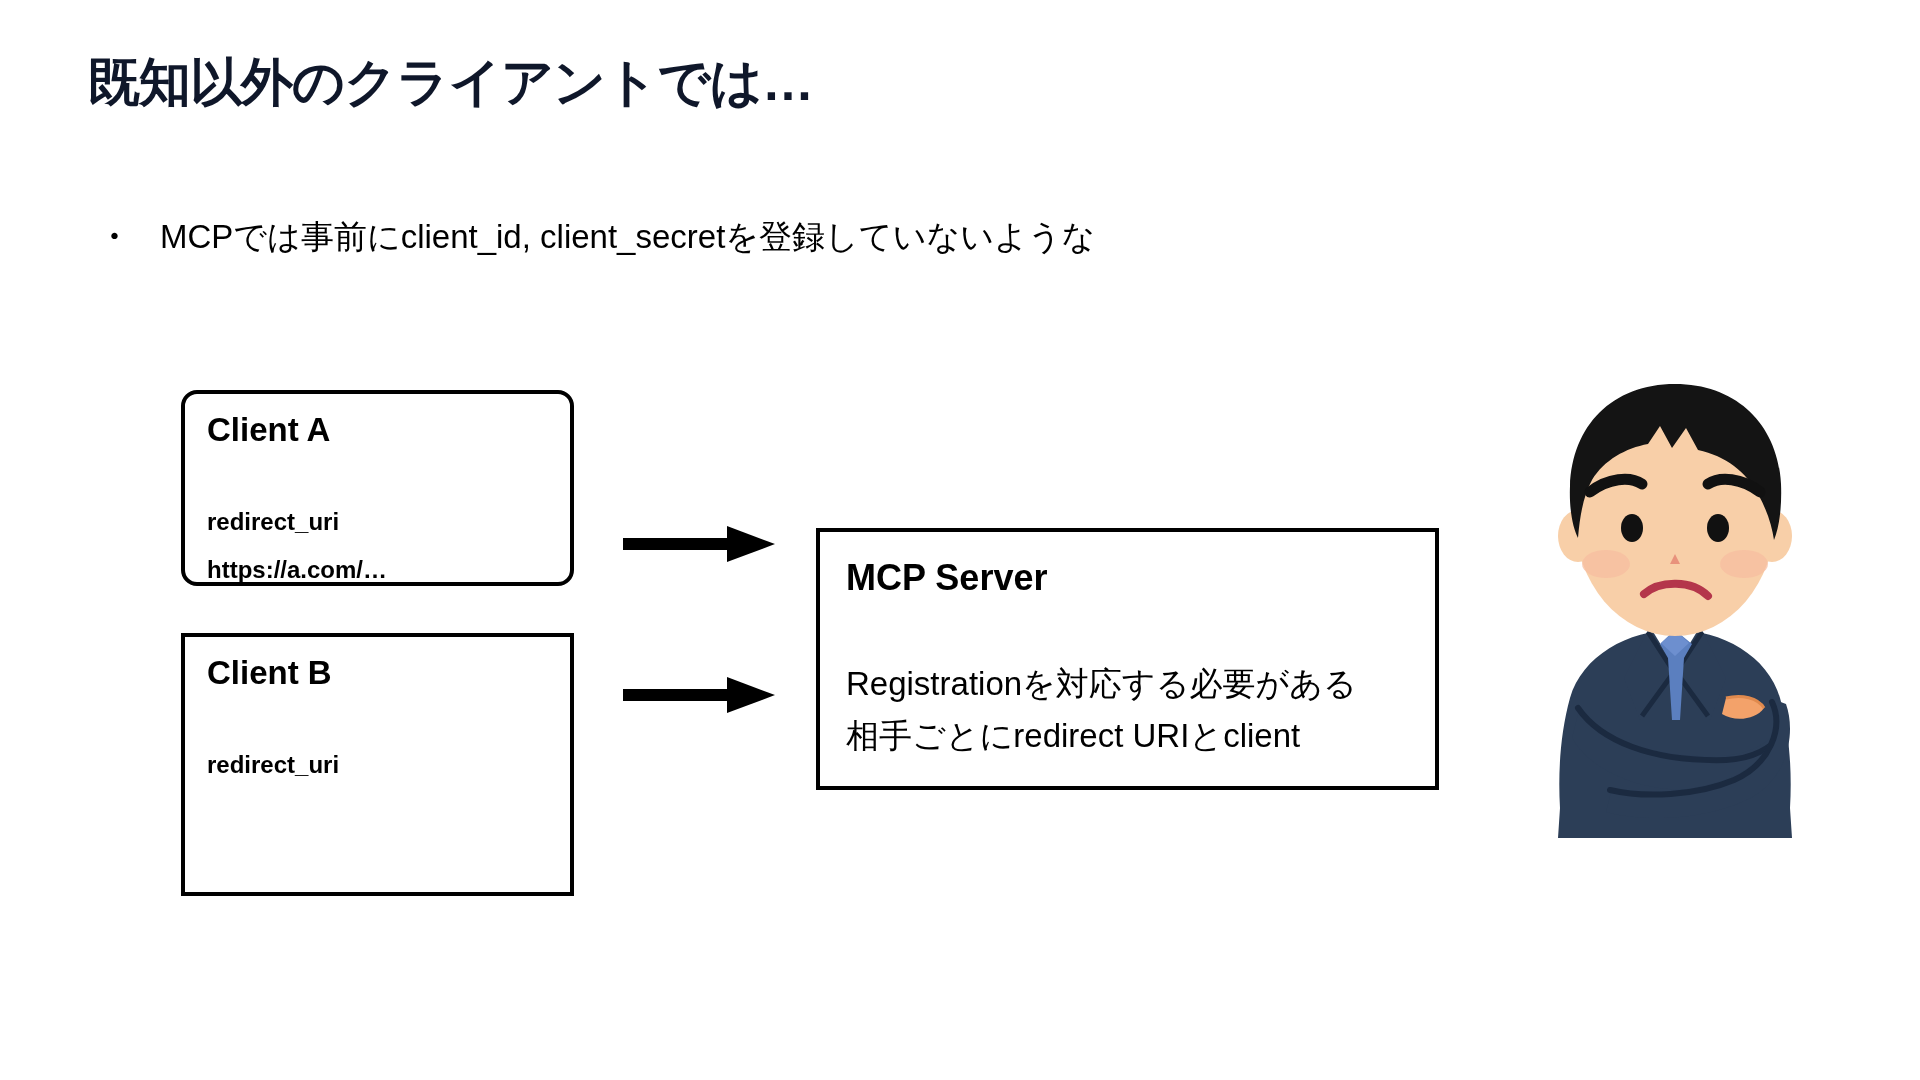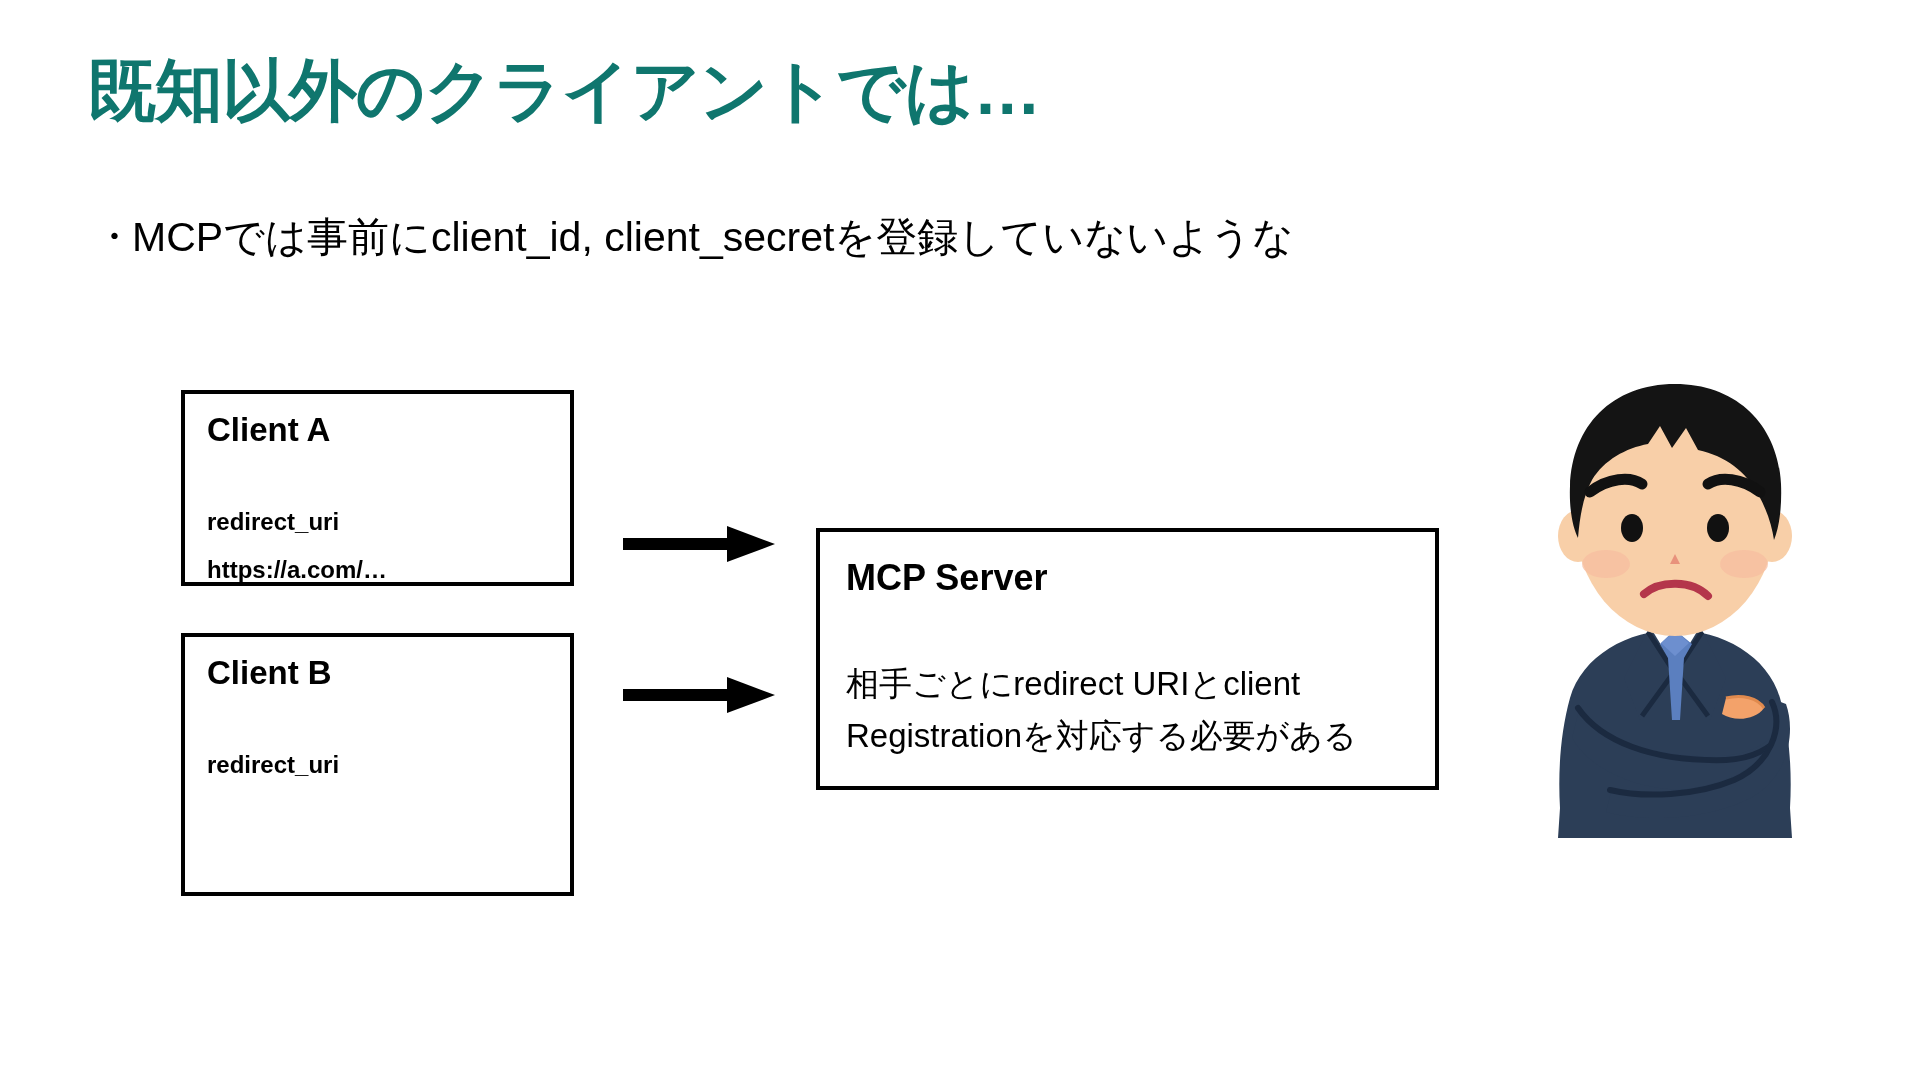--- a/index.html
+++ b/index.html
@@ -20,26 +20,26 @@
     position: absolute;
     inset: 0;
     background: #ffffff;
   }
 
   
   .slide-title {
     position: absolute;
     left: 88px;
     top: 56px;
-    font-size: 68px;
+    font-size: 52px;
     font-weight: 700;
     letter-spacing: -1px;
     line-height: 1.0;
     white-space: nowrap;
-    color: #0f766e;
+    color: #0f172a;
   }
 
   
   .bullet-block {
     position: absolute;
     left: 88px;
     top: 206px;
     width: 1420px;
   }
   .bullet-row {
@@ -50,24 +50,25 @@
     width: 44px;
     flex: 0 0 44px;
     font-size: 40px;
     line-height: 60px;
     text-align: left;
     padding-left: 6px;
     box-sizing: border-box;
     color: #000;
   }
   .bullet-text {
-    font-size: 41px;
+    font-size: 33px;
     line-height: 62px;
     color: #000;
     white-space: nowrap;
+    margin-left: 28px;
   }
 
   
   .dbox {
     position: absolute;
     border: 4px solid #000000;
     background: #ffffff;
     box-sizing: border-box;
   }
   .dbox-inner {
@@ -89,21 +90,21 @@
     line-height: 48px;
     color: #000;
     white-space: nowrap;
   }
   .dbox-body.normal {
     font-weight: 400;
   }
   .gap-sm { height: 46px; }
   .gap-md { height: 56px; }
 
-  #box-client-a { left: 181px; top: 390px; width: 393px; height: 196px; }
+  #box-client-a { left: 181px; top: 390px; width: 393px; height: 196px; border-radius: 16px; }
   #box-client-b { left: 181px; top: 633px; width: 393px; height: 263px; }
   #box-mcp-server { left: 816px; top: 487px; width: 623px; height: 262px; margin-top: 41px; }
 
   #box-mcp-server .dbox-inner { left: 26px; top: 22px; }
   #box-mcp-server .dbox-title { font-size: 36px; line-height: 48px; }
   #box-mcp-server .dbox-body { font-size: 33px; line-height: 52px; font-weight: 400; }
 
   
   .arrow {
     position: absolute;
@@ -151,22 +152,22 @@
       <div class="dbox-title">Client B</div>
       <div class="gap-sm"></div>
       <div class="dbox-body">redirect_uri</div>
     </div>
   </div>
 
   <div class="dbox" id="box-mcp-server">
     <div class="dbox-inner">
       <div class="dbox-title">MCP Server</div>
       <div class="gap-md"></div>
+      <div class="dbox-body normal">Registrationを対応する必要がある</div>
       <div class="dbox-body normal">相手ごとにredirect URIとclient</div>
-      <div class="dbox-body normal">Registrationを対応する必要がある</div>
     </div>
   </div>
 
   <svg class="arrow" id="arrow-a-to-server" viewBox="0 0 160 40">
     <rect x="0" y="14" width="116" height="12" fill="#000000"></rect>
     <polygon points="104,2 152,20 104,38" fill="#000000"></polygon>
   </svg>
 
   <svg class="arrow" id="arrow-b-to-server" viewBox="0 0 160 40">
     <rect x="0" y="14" width="116" height="12" fill="#000000"></rect>

